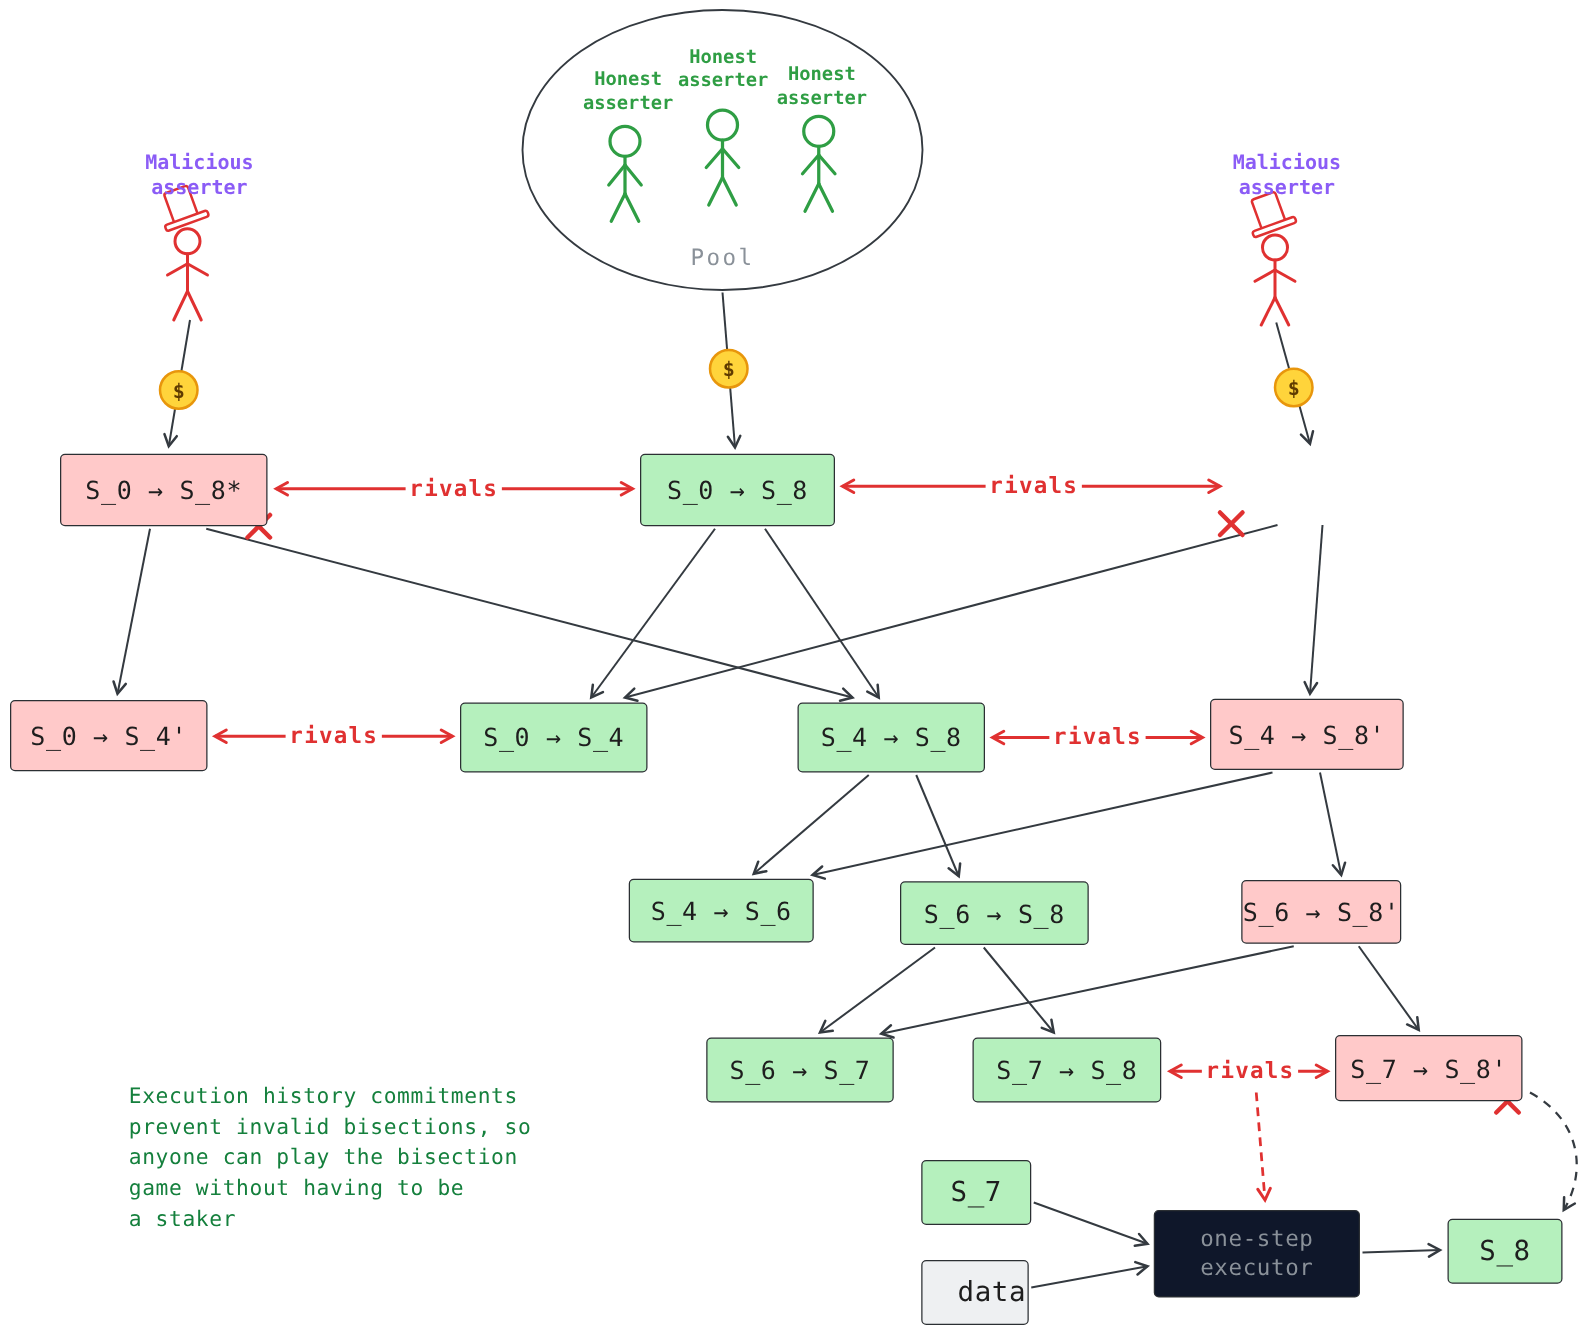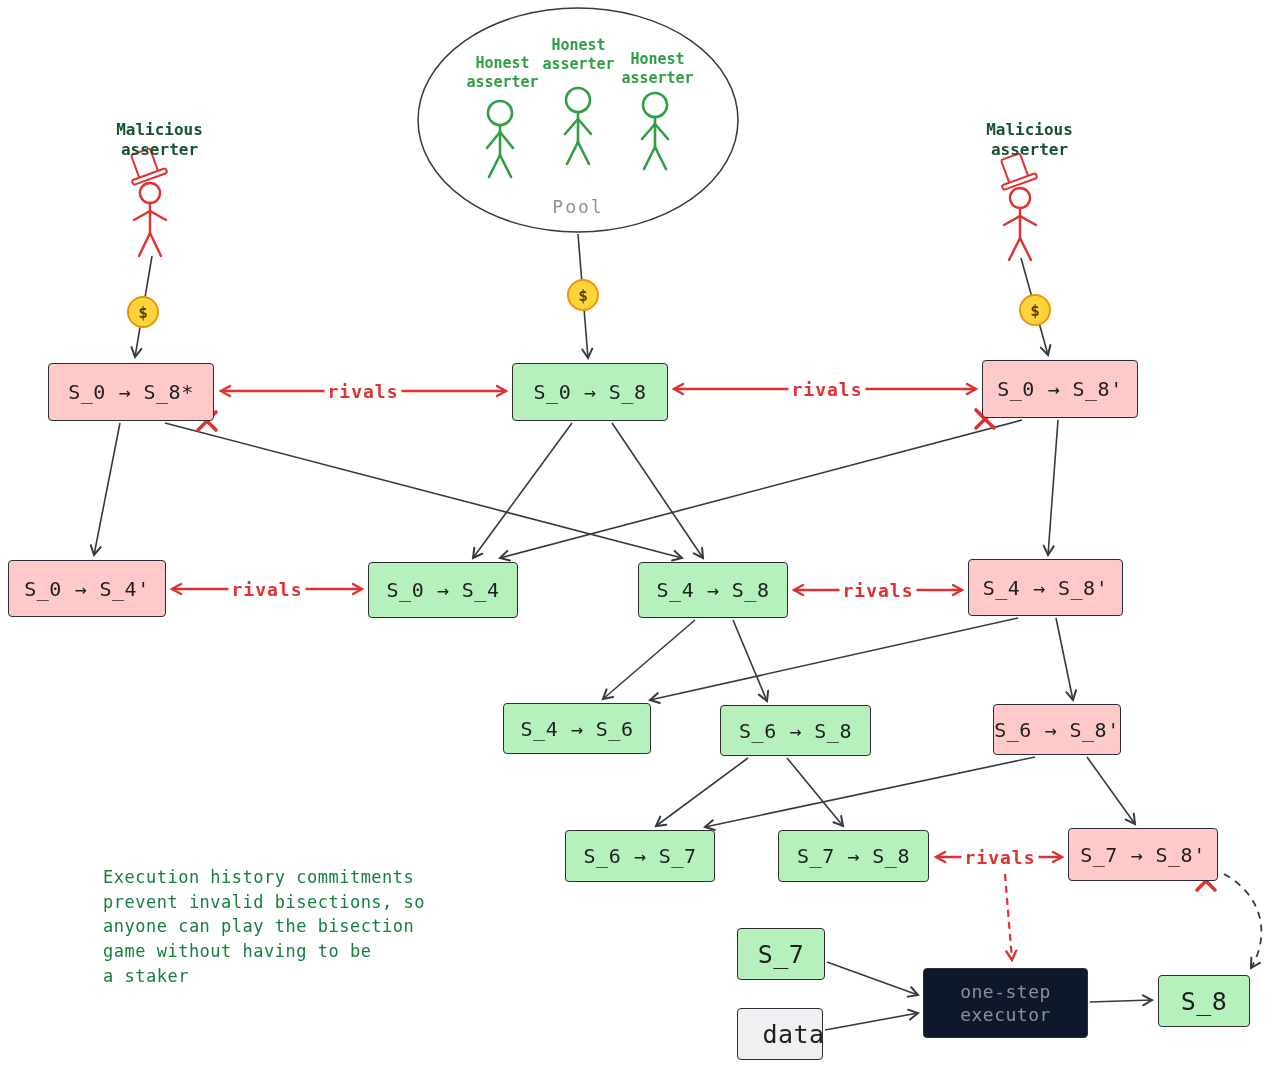--- a/index.html
+++ b/index.html
@@ -10,24 +10,24 @@
   svg.layer{position:absolute;left:0;top:0;z-index:1;}
   .node{
     position:absolute;z-index:2;display:flex;align-items:center;justify-content:center;
     border:1.7px solid #2b2f33;border-radius:4px;font-size:20px;color:#1e1e1e;
     background:#0f172a;box-sizing:border-box;letter-spacing:0.5px;
   }
   .green{background:#b5f0bd;}
   .pink{background:#ffc9c9;}
   .grayb{background:#eef0f2;padding-left:27px;}
   .exec{color:#8a9199;font-size:18px;white-space:pre-line;text-align:center;line-height:1.3;}
-  .small{font-size:25px;}
+  .small{font-size:22px;}
   .label{position:absolute;z-index:2;text-align:center;line-height:1.25;}
   .honest{color:#2f9e44;font-size:15px;font-weight:700;}
-  .malicious{color:#14532d;font-size:16px;font-weight:700;}
+  .malicious{color:#8b5cf6;font-size:16px;font-weight:700;}
   .poolname{color:#8a9199;font-size:18px;letter-spacing:2px;}
   .rivals{
     position:absolute;z-index:3;color:#e03131;font-weight:700;font-size:18px;
     background:#ffffff;padding:0 3px;transform:translate(-50%,-50%);letter-spacing:1px;
   }
   .note{
     position:absolute;z-index:2;color:#15803d;font-size:17px;line-height:1.45;
     white-space:pre-line;text-align:left;letter-spacing:0.5px;margin-top:22px;
   }
   .coin{
@@ -167,21 +167,20 @@
   <div class="label honest" style="left:600px;top:50px;width:115px">Honest asserter</div>
   <div class="label malicious" style="left:92px;top:120px;width:135px">Malicious asserter</div>
   <div class="label malicious" style="left:962px;top:120px;width:135px">Malicious asserter</div>
 
   <div class="coin" style="left:127px;top:296px">$</div>
   <div class="coin" style="left:567px;top:279px">$</div>
   <div class="coin" style="left:1019px;top:294px">$</div>
 
   <div class="node pink" style="left:48px;top:363px;width:166px;height:58px">S_0 → S_8*</div>
   <div class="node green" style="left:512px;top:363px;width:156px;height:58px">S_0 → S_8</div>
-  <div class="node pink" style="left:982px;top:360px;width:156px;height:58px">S_0 → S_8'</div>
 
   <div class="node pink" style="left:8px;top:560px;width:158px;height:57px">S_0 → S_4'</div>
   <div class="node green" style="left:368px;top:562px;width:150px;height:56px">S_0 → S_4</div>
   <div class="node green" style="left:638px;top:562px;width:150px;height:56px">S_4 → S_8</div>
   <div class="node pink" style="left:968px;top:559px;width:155px;height:57px">S_4 → S_8'</div>
 
   <div class="node green" style="left:503px;top:703px;width:148px;height:51px">S_4 → S_6</div>
   <div class="node green" style="left:720px;top:705px;width:151px;height:51px">S_6 → S_8</div>
   <div class="node pink" style="left:993px;top:704px;width:128px;height:51px">S_6 → S_8'</div>
 

